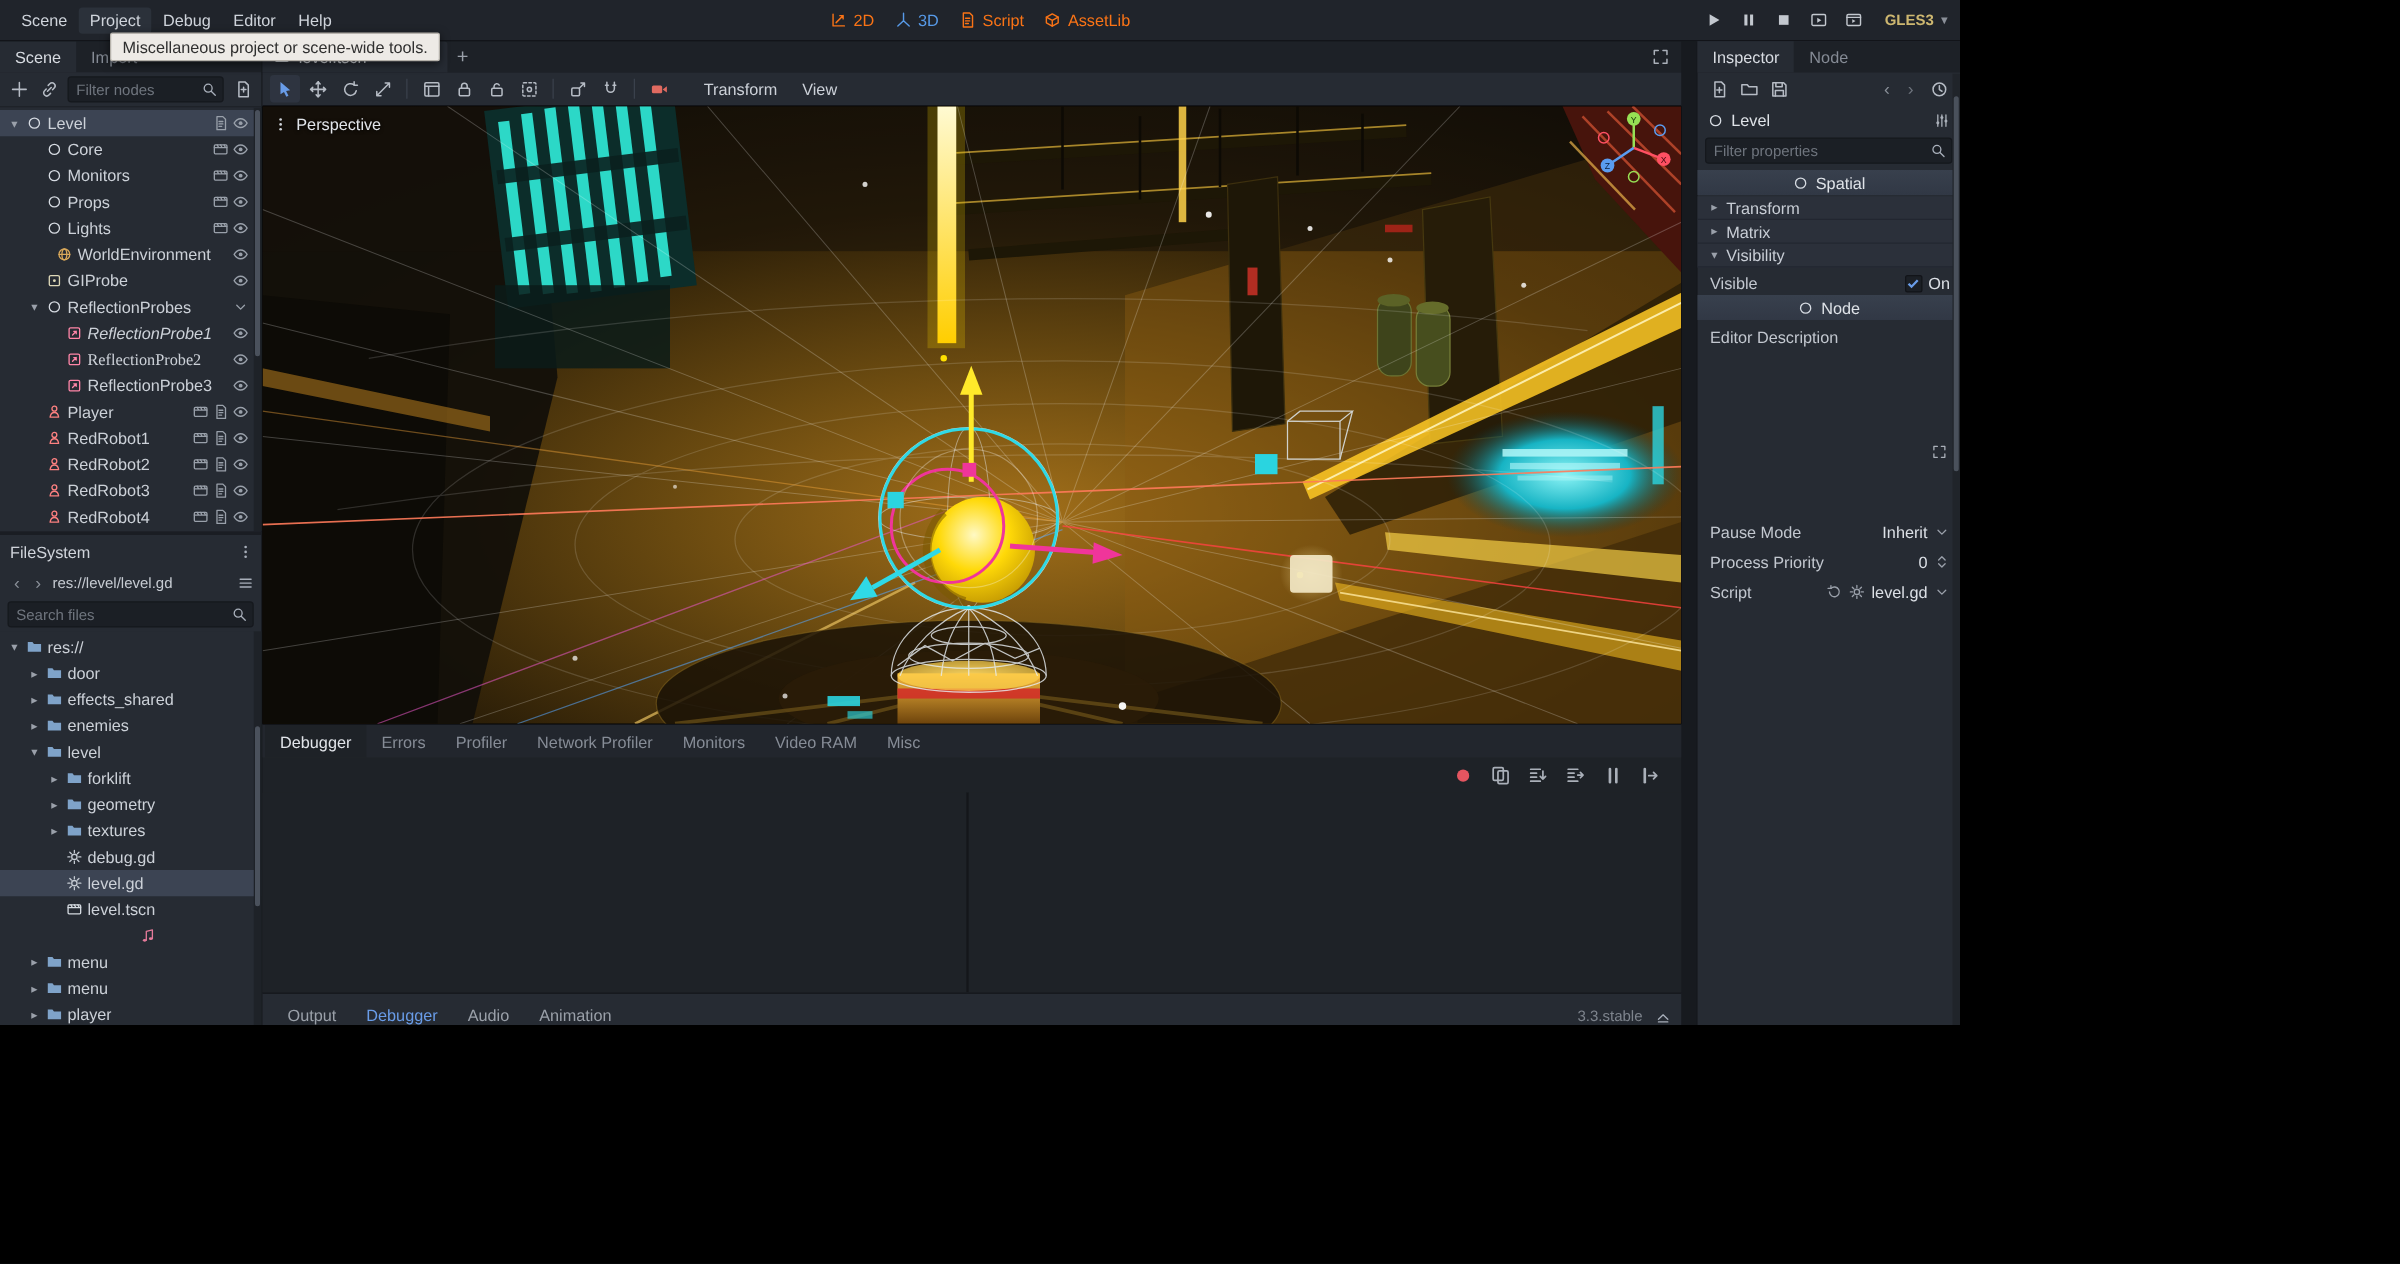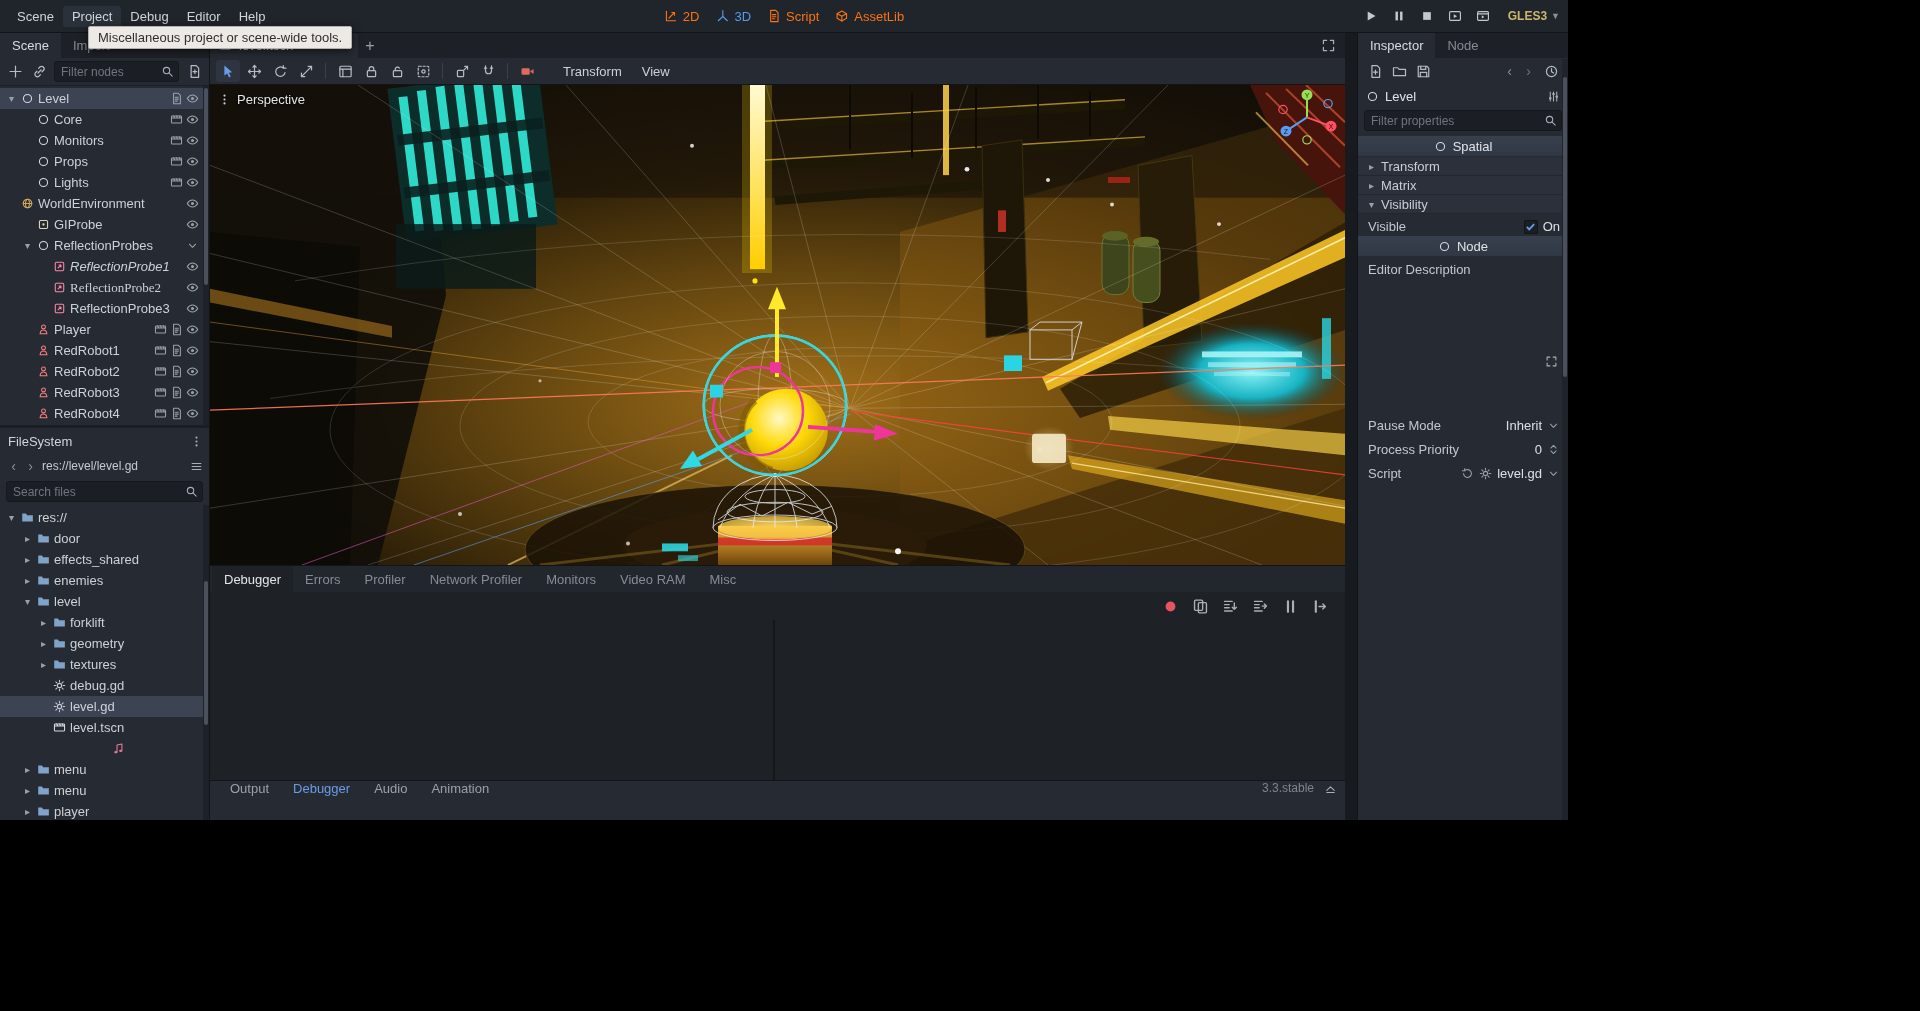--- a/index.html
+++ b/index.html
@@ -95,21 +95,21 @@
 .dbg-toolbar{height:28px;flex:none;display:flex;align-items:center;justify-content:flex-end;gap:13px;padding-right:16px}
 .dbg-btn{width:17px;height:17px;color:#aab0b9;display:flex}
 .dbg-btn .gi{color:inherit;width:100%;height:100%}
 .dbg-btn[data-name="record-button"]{color:#e45560}
 .dbg-content{flex:1;display:flex;min-height:0}
 .dbg-left{width:565px;flex:none;border-right:2px solid #14161a;display:flex;flex-direction:column}
 .dbg-colhead{height:24px;flex:none;background:#2a2f37;border:1px solid #1a1d23;display:flex;align-items:center;justify-content:center;color:#cfd4db}
 .dbg-empty,.dbg-right{flex:1;background:#1e2227}
 
 
-.statusbar{height:40px;flex:none;background:#262b33;border-top:1px solid #121419;display:flex;align-items:flex-start;padding:0 8px}
+.statusbar{height:26px;flex:none;background:#262b33;border-top:1px solid #121419;display:flex;align-items:flex-end;padding:0 8px}
 .status-items{display:flex}
 .status-item{padding:0 12px;color:#9aa0a9}
 .status-item.active{color:#699ce8}
 .status-right{margin-left:auto;display:flex;align-items:center;gap:10px}
 .version{color:#7e848d;font-size:12px}
 
 
 .insp-toolbar{height:26px;flex:none;display:flex;align-items:center;padding:0 6px;gap:4px}
 .insp-toolbar .spacer{flex:1}
 .insp-toolbar [data-name="history-forward-button"]{color:#6f757e}
@@ -407,21 +407,21 @@
                 <span class="tbtn" data-name="eye-button">
                   <span class="gi" data-name="eye-icon">
                     <svg viewBox="0 0 16 16" fill="none" stroke="currentColor" stroke-width="1.3" stroke-linecap="round" stroke-linejoin="round">
                       <path d="M1.6 8C3.3 5.1 5.5 3.7 8 3.7S12.7 5.1 14.4 8C12.7 10.9 10.5 12.3 8 12.3S3.3 10.9 1.6 8z"></path>
                       <circle cx="8" cy="8" r="1.9" fill="currentColor" stroke="none"></circle>
                     </svg>
                   </span>
                 </span>
               </span>
             </div>
-            <div class="trow" data-name="scene-tree-row" style="padding-left: 6px; align-items: center;">
+            <div class="trow" data-name="scene-tree-row" style="padding-left: 30px; align-items: center;">
               <span class="arrow" data-name="arrow-spacer"></span>
               <span class="gi c-world-environment sm" data-name="world-environment-icon">
                 <svg viewBox="0 0 16 16" fill="none" stroke="currentColor" stroke-width="1.3" stroke-linecap="round" stroke-linejoin="round">
                   <circle cx="8" cy="8" r="5.3"></circle>
                   <ellipse cx="8" cy="8" rx="2.4" ry="5.3"></ellipse>
                   <path d="M2.7 8h10.6"></path>
                 </svg>
               </span>
               <span class="tlabel" data-name="scene-tree-label">WorldEnvironment</span>
               <span class="tbtns" data-name="scene-tree-row-buttons">

